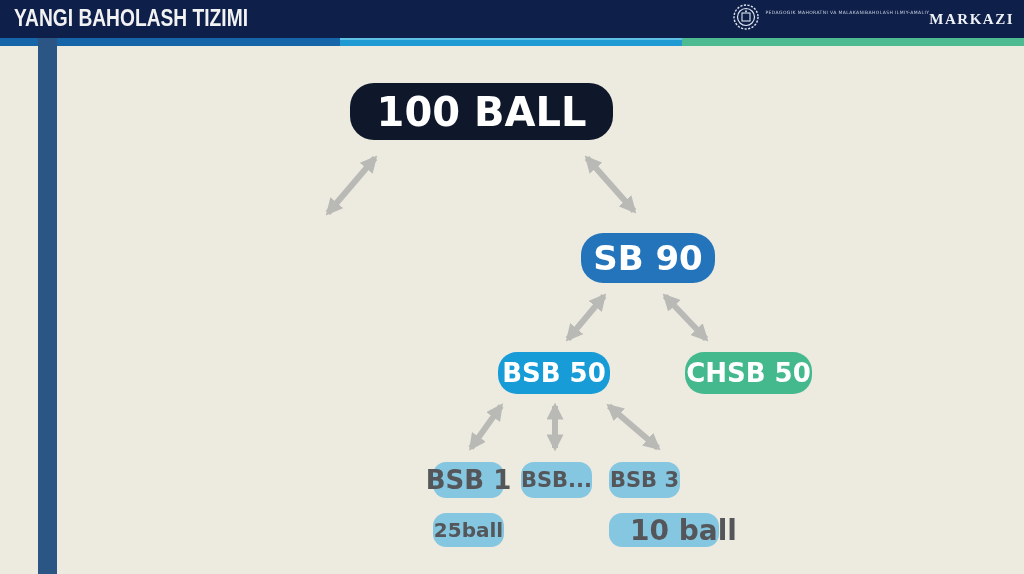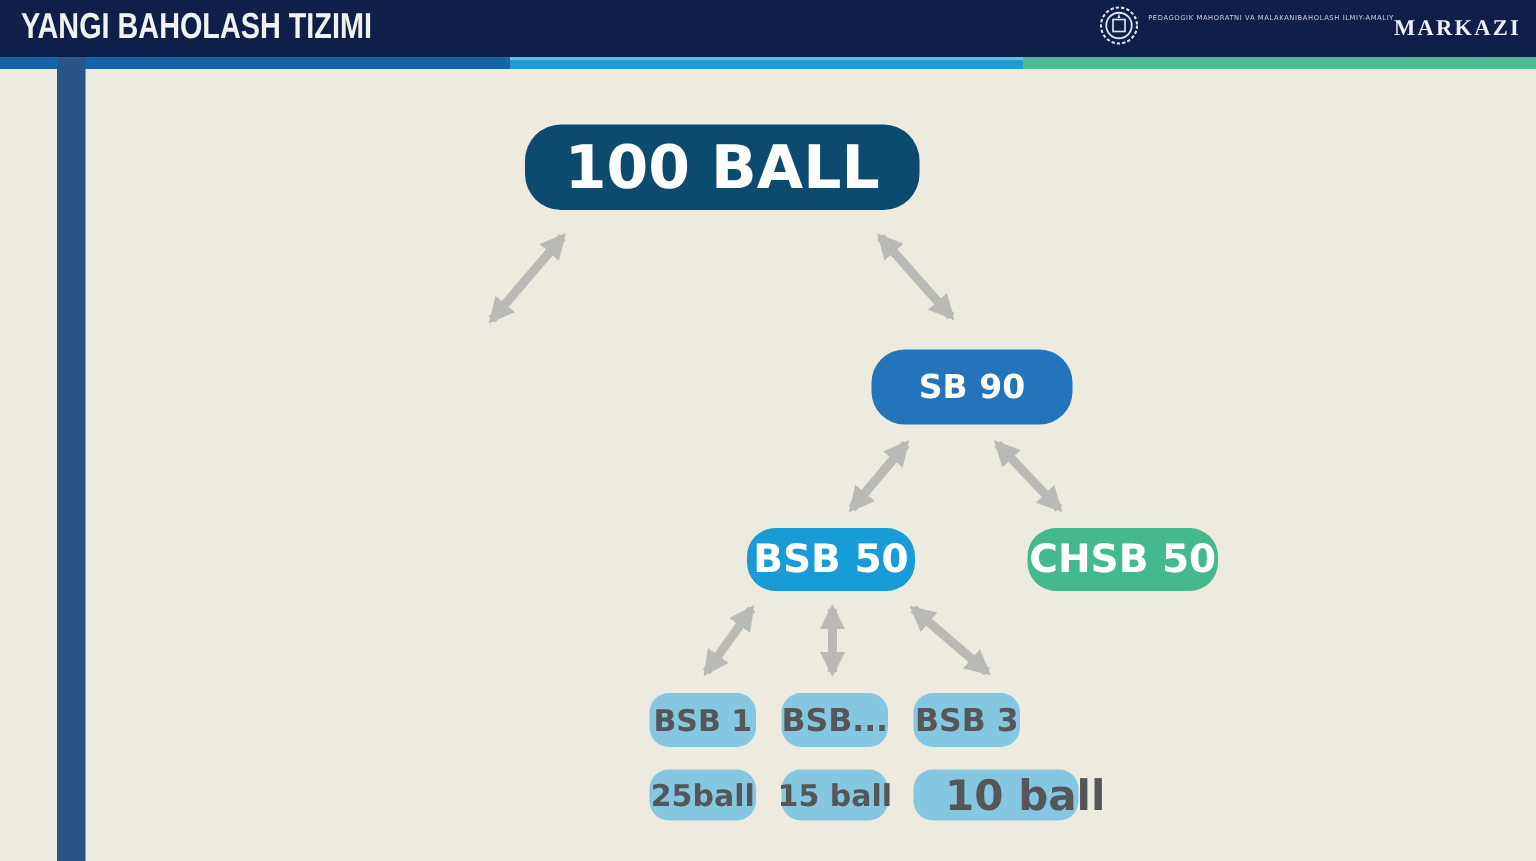--- a/index.html
+++ b/index.html
@@ -26,27 +26,27 @@
   .strip.s1{left:0;width:340px;background:#1565a8;}
   .strip.s2{left:340px;width:342px;background:linear-gradient(#5ec1e6 0 2px,#1f9ad2 2px 100%);}
   .strip.s3{left:682px;width:342px;background:#4eba92;}
   
   .vbar{position:absolute;left:38px;top:38px;width:19px;height:536px;background:#2a5584;}
   
   .node{
     position:absolute;display:flex;align-items:center;justify-content:center;
     color:#fff;font-weight:bold;white-space:nowrap;
   }
-  .n-100  {left:350px;top:83px; width:263px;height:57px;border-radius:24px;font-size:40px;background:#0c4a6e;}
+  .n-100  {left:350px;top:83px; width:263px;height:57px;border-radius:24px;font-size:40px;background:#0f172a;}
   .n-fb10 {left:231px;top:233px;width:134px;height:50px;border-radius:22px;font-size:30px;background:#d8432f;}
-  .n-sb90 {left:581px;top:233px;width:134px;height:50px;border-radius:22px;font-size:22px;background:#2374bb;}
+  .n-sb90 {left:581px;top:233px;width:134px;height:50px;border-radius:22px;font-size:34px;background:#2374bb;}
   .n-bsb50{left:498px;top:352px;width:112px;height:42px;border-radius:19px;font-size:26px;background:#189cd8;}
   .n-chsb {left:685px;top:352px;width:127px;height:42px;border-radius:19px;font-size:26px;background:#45b98e;}
   .small{background:#85c6e0;color:#54565a;border-radius:13px;}
-  .n-bsb1 {left:433px;top:462px;width:71px;height:36px;font-size:20px;}
+  .n-bsb1 {left:433px;top:462px;width:71px;height:36px;font-size:26px;}
   .n-bsbd {left:521px;top:462px;width:71px;height:36px;font-size:21px;}
   .n-bsb3 {left:609px;top:462px;width:71px;height:36px;font-size:21px;}
   .n-b25  {left:433px;top:513px;width:71px;height:34px;font-size:20px;}
   .n-b15  {left:521px;top:513px;width:71px;height:34px;font-size:20px;}
   .n-b10  {left:609px;top:513px;width:71px;height:34px;font-size:28px;padding-left:39px;}
   
   .arrows{position:absolute;left:0;top:0;width:1024px;height:574px;pointer-events:none;}
 </style>
 </head>
 <body>
@@ -97,16 +97,15 @@
 
   <div class="node n-100">100 BALL</div>
   <div class="node n-sb90">SB 90</div>
   <div class="node n-bsb50">BSB 50</div>
   <div class="node n-chsb">CHSB 50</div>
 
   <div class="node small n-bsb1">BSB 1</div>
   <div class="node small n-bsbd">BSB...</div>
   <div class="node small n-bsb3">BSB 3</div>
   <div class="node small n-b25">25ball</div>
-  <div class="node small n-b15">15 ball</div>
   <div class="node small n-b10">10 ball</div>
 
 </div>
 
 </body></html>

